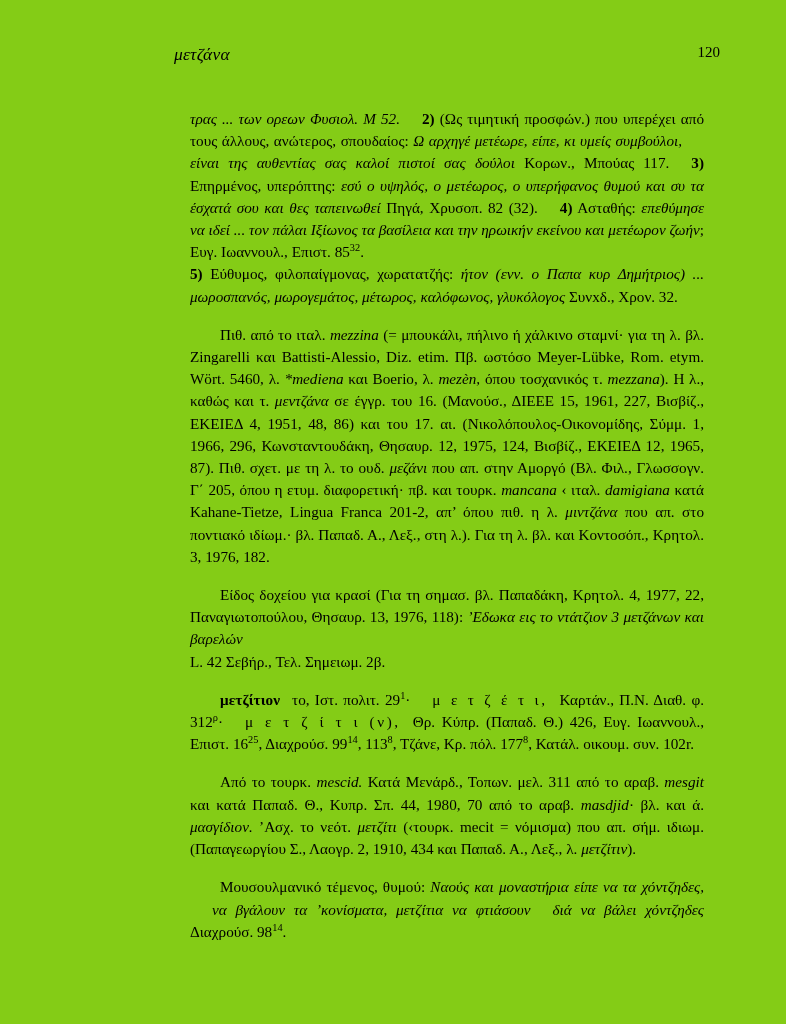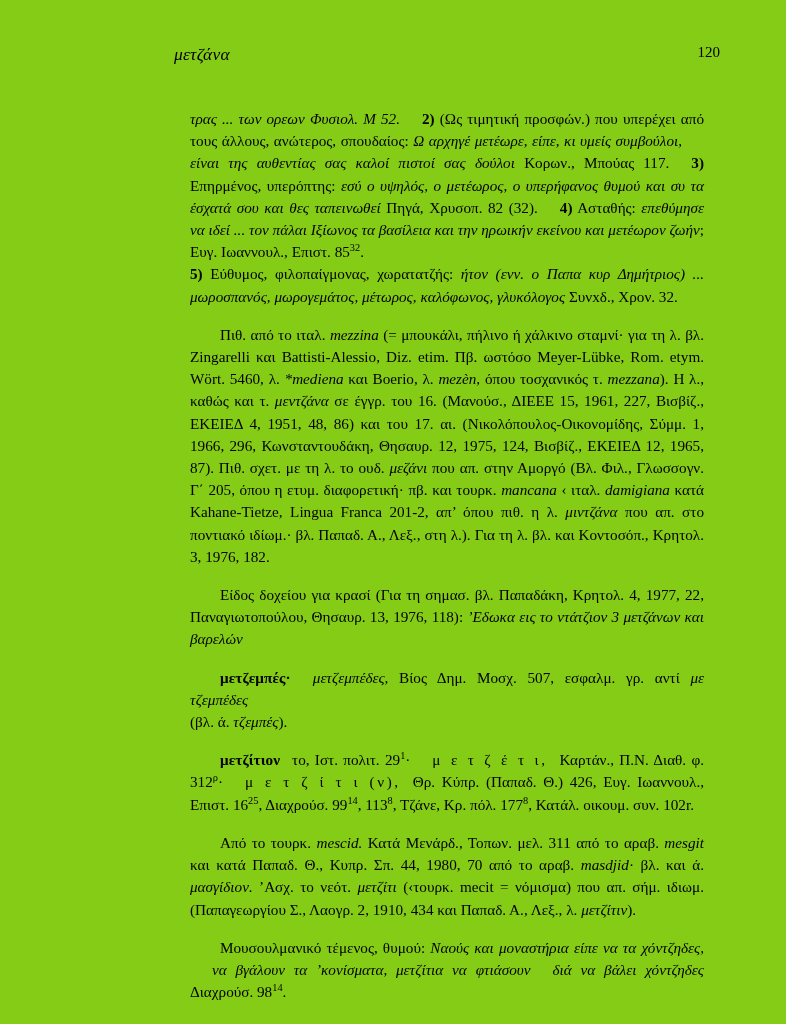--- a/index.html
+++ b/index.html
@@ -109,23 +109,22 @@
       <span class="runhead-folio">120</span>
     </div>
 
     <div class="body">
 
       <p class="flush"><span class="i">τρας ... των ορεων Φυσιολ. Μ 52.</span><span class="wsp-lg"></span><span class="sense">2)</span> <span class="r">(Ως τιμητική προσφών.) που υπερέχει από τους άλλους, ανώτερος, σπουδαίος:</span> <span class="i">Ω αρχηγέ μετέωρε, είπε, κι υμείς συμβούλοι,</span><span class="wsp-lg"></span><span class="i">είναι της αυθεντίας σας καλοί πιστοί σας δούλοι</span> <span class="r">Κορων., Μπούας 117.</span><span class="wsp-lg"></span><span class="sense">3)</span> <span class="r">Επηρμένος, υπερόπτης:</span> <span class="i">εσύ ο υψηλός, ο μετέωρος, ο υπερήφανος θυμού και συ τα έσχατά σου και θες ταπεινωθεί</span> <span class="r">Πηγά, Χρυσοπ. 82 (32).</span><span class="wsp-lg"></span><span class="sense">4)</span> <span class="r">Ασταθής:</span> <span class="i">επεθύμησε να ιδεί ... τον πάλαι Ιξίωνος τα βασίλεια και την ηρωικήν εκείνου και μετέωρον ζωήν</span><span class="r">;</span> <span class="r">Ευγ. Ιωαννουλ., Επιστ. 85</span><sup>32</sup><span class="r">.</span><br><span class="sense">5)</span> <span class="r">Εύθυμος, φιλοπαίγμονας, χωρατατζής:</span> <span class="i">ήτον (ενν. ο Παπα κυρ Δημήτριος) ... μωροσπανός, μωρογεμάτος, μέτωρος, καλόφωνος, γλυκόλογος</span> <span class="r">Συνxδ., Χρον. 32.</span></p>
 
 
       <p class="indent"><span class="r">Πιθ. από το ιταλ.</span> <span class="i">mezzina</span> <span class="r">(= μπουκάλι, πήλινο ή χάλκινο σταμνί· για τη λ. βλ. Zingarelli και Battisti-Alessio, Diz. etim. Πβ. ωστόσο Meyer-Lübke, Rom. etym. Wört. 5460, λ.</span> <span class="i">*mediena</span> <span class="r">και Boerio, λ.</span> <span class="i">mezèn,</span> <span class="r">όπου τοσχανικός τ.</span> <span class="i">mezzana</span><span class="r">). Η λ., καθώς και τ.</span> <span class="i">μεντζάνα</span> <span class="r">σε έγγρ. του 16. (Μανούσ., ΔΙΕΕΕ 15, 1961, 227, Βισβίζ., ΕΚΕΙΕΔ 4, 1951, 48, 86) και του 17. αι. (Νικολόπουλος-Οικονομίδης, Σύμμ. 1, 1966, 296, Κωνσταντουδάκη, Θησαυρ. 12, 1975, 124, Βισβίζ., ΕΚΕΙΕΔ 12, 1965, 87). Πιθ. σχετ. με τη λ. το ουδ.</span> <span class="i">μεζάνι</span> <span class="r">που απ. στην Αμοργό (Βλ. Φιλ., Γλωσσογν. Γ΄ 205, όπου η ετυμ. διαφορετική· πβ. και τουρκ.</span> <span class="i">mancana</span> <span class="r">‹ ιταλ.</span> <span class="i">damigiana</span> <span class="r">κατά Kahane-Tietze, Lingua Franca 201-2, απ’ όπου πιθ. η λ.</span> <span class="i">μιντζάνα</span> <span class="r">που απ. στο ποντιακό ιδίωμ.· βλ. Παπαδ. Α., Λεξ., στη λ.). Για τη λ. βλ. και Κοντοσόπ., Κρητολ. 3, 1976, 182.</span></p>
 
-      <p class="para"><span class="r">Είδος δοχείου για κρασί (Για τη σημασ. βλ. Παπαδάκη, Κρητολ. 4, 1977, 22, Παναγιωτοπούλου, Θησαυρ. 13, 1976, 118):</span> <span class="i">’Εδωκα εις το ντάτζιον 3 μετζάνων και βαρελών</span><br></p>
+      <p class="para"><span class="r">Είδος δοχείου για κρασί (Για τη σημασ. βλ. Παπαδάκη, Κρητολ. 4, 1977, 22, Παναγιωτοπούλου, Θησαυρ. 13, 1976, 118):</span> <span class="i">’Εδωκα εις το ντάτζιον 3 μετζάνων και βαρελών</span><br><span class="r">L. 42 Σεβήρ., Τελ. Σημειωμ. 2β.</span></p>
 
-      <p class="entry"><span class="hw">μετζεμπές·</span><span class="wsp-lg"></span><span class="i">μετζεμπέδες,</span> <span class="r">Βίος Δημ. Μοσχ. 507, εσφαλμ. γρ. αντί</span> <span class="i">με τζεμπέδες</span><br><span class="r">(βλ. ά.</span> <span class="i">τζεμπές</span><span class="r">).</span></p>
 
 
 
       <p class="entry"><span class="hw">μετζίτιον</span><span class="wsp"></span><span class="r">το, Ιστ. πολιτ. 29</span><sup>1</sup><span class="r">·</span><span class="wsp-lg"></span><span class="spr">μ ε τ ζ έ τ ι,</span><span class="wsp"></span><span class="r">Καρτάν., Π.Ν. Διαθ. φ. 312</span><sup>ρ</sup><span class="r">·</span><span class="wsp-lg"></span><span class="spr">μ ε τ ζ ί τ ι (ν),</span><span class="wsp"></span><span class="r">Θρ. Κύπρ. (Παπαδ. Θ.) 426, Ευγ. Ιωαννουλ., Επιστ. 16</span><sup>25</sup><span class="r">, Διαχρούσ. 99</span><sup>14</sup><span class="r">, 113</span><sup>8</sup><span class="r">, Τζάνε, Κρ. πόλ. 177</span><sup>8</sup><span class="r">, Κατάλ. οικουμ. συν. 102r.</span></p>
 
       <p class="para"><span class="r">Από το τουρκ.</span> <span class="i">mescid.</span> <span class="r">Κατά Μενάρδ., Τοπων. μελ. 311 από το αραβ.</span> <span class="i">mesgit</span> <span class="r">και κατά Παπαδ. Θ., Κυπρ. Σπ. 44, 1980, 70 από το αραβ.</span> <span class="i">masdjid</span><span class="r">· βλ. και ά.</span> <span class="i">μασγίδιον.</span> <span class="r">’Ασχ. το νεότ.</span> <span class="i">μετζίτι</span> <span class="r">(‹τουρκ. mecit = νόμισμα) που απ. σήμ. ιδιωμ. (Παπαγεωργίου Σ., Λαογρ. 2, 1910, 434 και Παπαδ. Α., Λεξ., λ.</span> <span class="i">μετζίτιν</span><span class="r">).</span></p>
 
       <p class="para"><span class="r">Μουσουλμανικό τέμενος, θυμού:</span> <span class="i">Ναούς και μοναστήρια είπε να τα χόντζηδες,</span><span class="wsp-lg"></span><span class="i">να βγάλουν τα ’κονίσματα, μετζίτια να φτιάσουν</span><span class="wsp-lg"></span><span class="i">διά να βάλει χόντζηδες</span> <span class="r">Διαχρούσ. 98</span><sup>14</sup><span class="r">.</span></p>
 
     </div>

